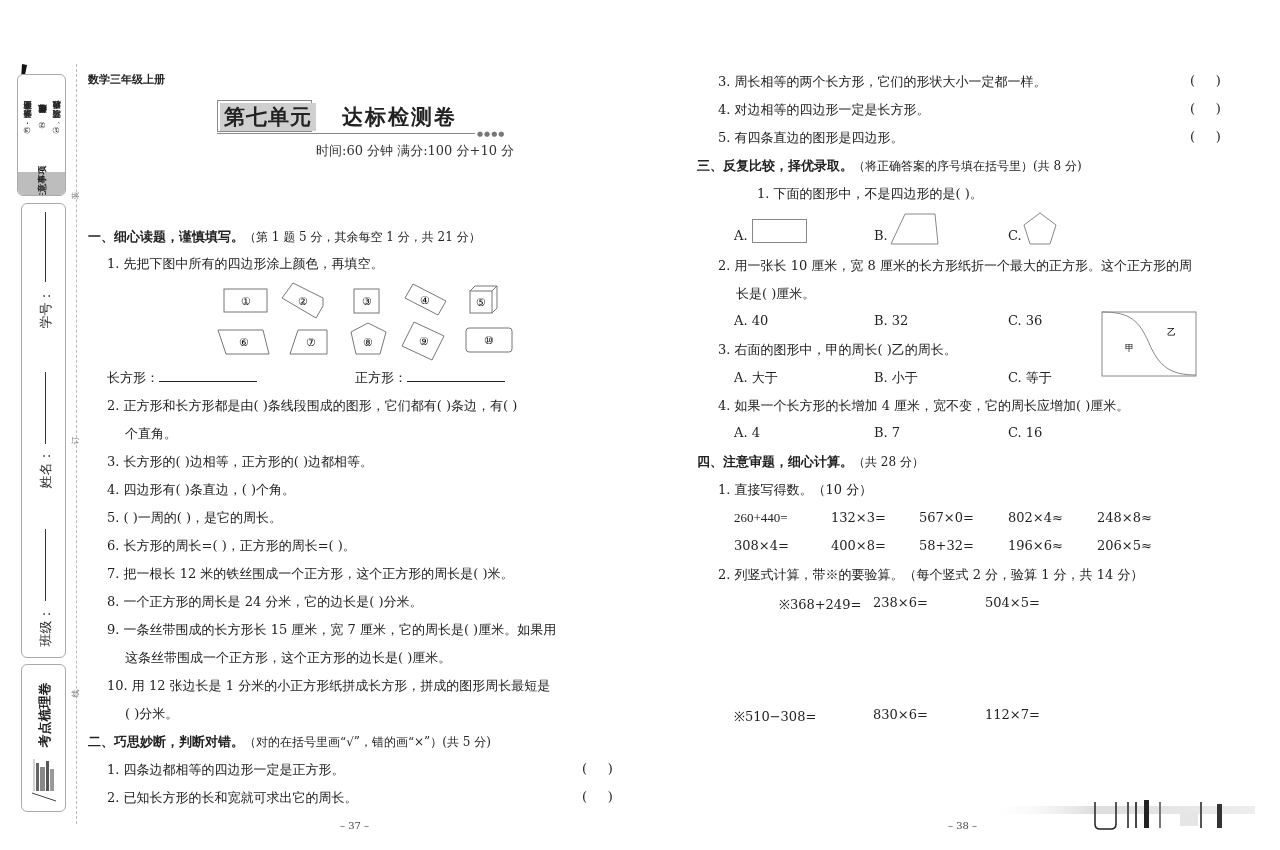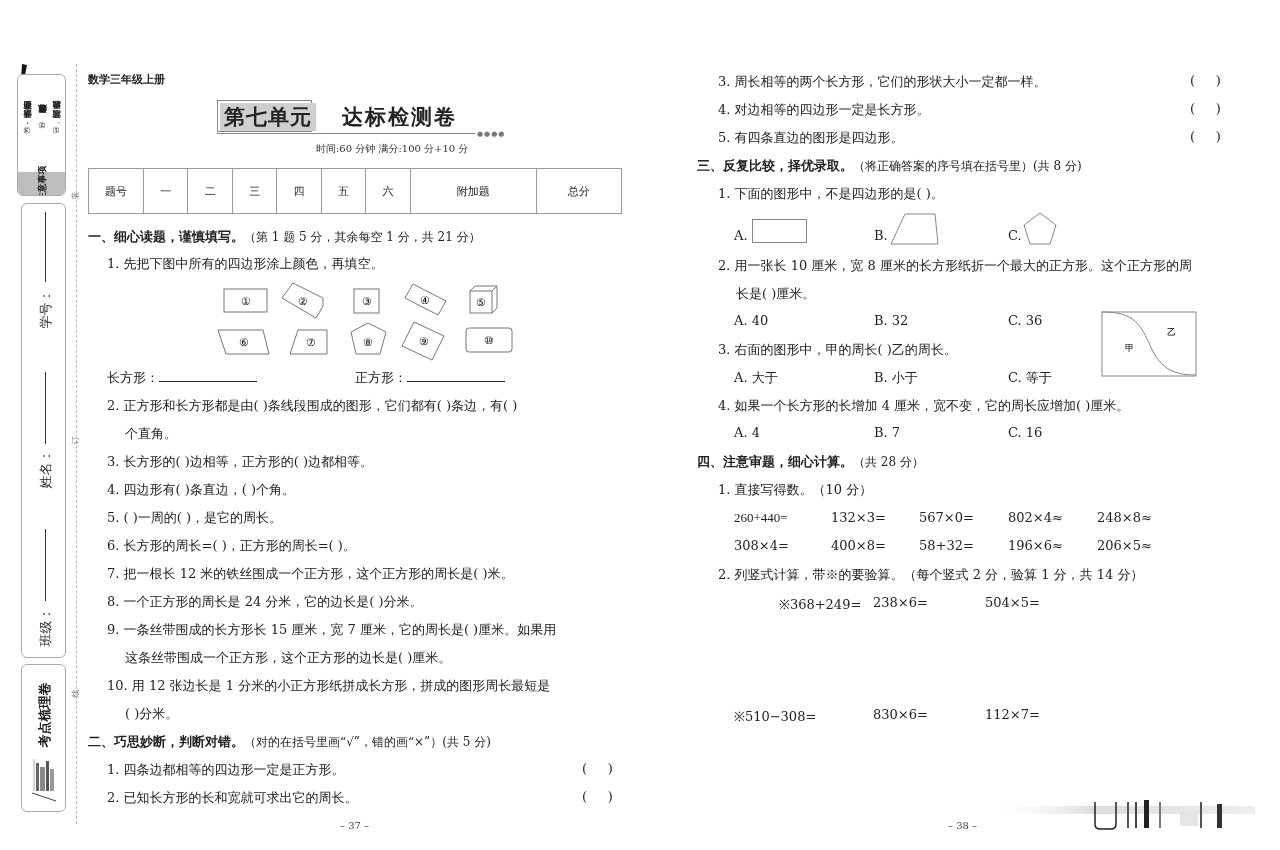--- a/index.html
+++ b/index.html
@@ -54,21 +54,21 @@
   .running-head { position: absolute; left: 88px; top: 72px; font-size: 11px; font-weight: bold; }
   .title-wrap { position: absolute; left: 217px; top: 100px; width: 280px; height: 36px; }
   .title-frame { position: absolute; left: 0; top: 0; width: 95px; height: 32px; border: 1px solid #888; }
   .title-unit {
     position: absolute; left: 3px; top: 3px; height: 28px; padding: 0 4px;
     background: #cfcfcf; font-size: 21px; font-weight: bold; line-height: 28px; letter-spacing: 1px;
   }
   .title-main { position: absolute; left: 125px; top: 3px; font-size: 21px; font-weight: bold; line-height: 28px; letter-spacing: 2px; }
   .title-rule { position: absolute; left: 0; top: 33px; width: 258px; border-top: 1px solid #888; }
   .title-dots { position: absolute; left: 260px; top: 30px; font-size: 7px; color: #777; letter-spacing: 1px; }
-  .subtitle { position: absolute; left: 284px; top: 142px; font-size: 10px; color: #333; padding-left: 32px; }
+  .subtitle { position: absolute; left: 284px; top: 142px; font-size: 13px; color: #333; padding-left: 32px; }
 
   table.score {
     position: absolute; left: 88px; top: 168px; width: 534px; height: 46px;
     border-collapse: collapse; font-family: "DejaVu Sans", sans-serif; font-size: 11px;
   }
   table.score td { border: 1px solid #999; text-align: center; height: 23px; }
   table.score td:first-child { width: 55px; }
 
   .sec-head { position: absolute; font-size: 13px; white-space: nowrap; }
   .sec-head b { font-family: "DejaVu Sans", sans-serif; font-weight: bold; }
@@ -150,31 +150,20 @@
     <div class="title-frame"></div>
     <div class="title-unit">第七单元</div>
     <div class="title-main">达标检测卷</div>
     <div class="title-rule"></div>
     <div class="title-dots">●●●●</div>
   </div>
   <div class="subtitle">时间:60 分钟    满分:100 分+10 分</div>
 
   <table class="score">
     <tbody>
-        <tr>
-      <td>题号</td>
-      <td>一</td>
-      <td>二</td>
-      <td>三</td>
-      <td>四</td>
-      <td>五</td>
-      <td>六</td>
-      <td>附加题</td>
-      <td>总分</td>
-    </tr>
   </tbody>
     </table>
 
   <div class="sec-head" style="left:88px; top:228px;">
     <b>一、细心读题，谨慎填写。</b><span class="note">（第 1 题 5 分，其余每空 1 分，共 21 分）</span>
   </div>
   <div class="q" style="left:107px; top:255px;">1. 先把下图中所有的四边形涂上颜色，再填空。</div>
 
   <svg class="shapes" viewBox="0 0 310 85" font-family="DejaVu Serif, serif" font-size="11" text-anchor="middle">
     <g>
@@ -256,21 +245,21 @@
   <div class="q" style="left:718px; top:73px;">3. 周长相等的两个长方形，它们的形状大小一定都一样。</div>
   <div class="paren-r" style="left:1190px; top:73px;">(     )</div>
   <div class="q" style="left:718px; top:101px;">4. 对边相等的四边形一定是长方形。</div>
   <div class="paren-r" style="left:1190px; top:101px;">(     )</div>
   <div class="q" style="left:718px; top:129px;">5. 有四条直边的图形是四边形。</div>
   <div class="paren-r" style="left:1190px; top:129px;">(     )</div>
 
   <div class="sec-head" style="left:697px; top:157px;">
     <b>三、反复比较，择优录取。</b><span class="note">（将正确答案的序号填在括号里）(共 8 分)</span>
   </div>
-  <div class="q" style="left:718px; top:185px;">1. 下面的图形中，不是四边形的是(     )。</div>
+  <div class="q" style="left:757px; top:185px;">1. 下面的图形中，不是四边形的是(     )。</div>
 
   <div class="opt" style="left:734px; top:228px;">A.</div>
   <div class="abs" style="left:752px; top:219px; width:55px; height:24px; border:1px solid #888;"></div>
   <div class="opt" style="left:874px; top:228px;">B.</div>
   <svg class="abs" style="left:888px; top:213px;" width="52" height="32" viewBox="0 0 52 32">
     <polygon points="17,1 47,1 50,31 3,31" fill="none" stroke="#888"></polygon>
   </svg>
   <div class="opt" style="left:1008px; top:228px;">C.</div>
   <svg class="abs" style="left:1022px; top:212px;" width="36" height="34" viewBox="0 0 36 34">
     <polygon points="18,1 34,13 28,32 8,32 2,13" fill="none" stroke="#888"></polygon>

